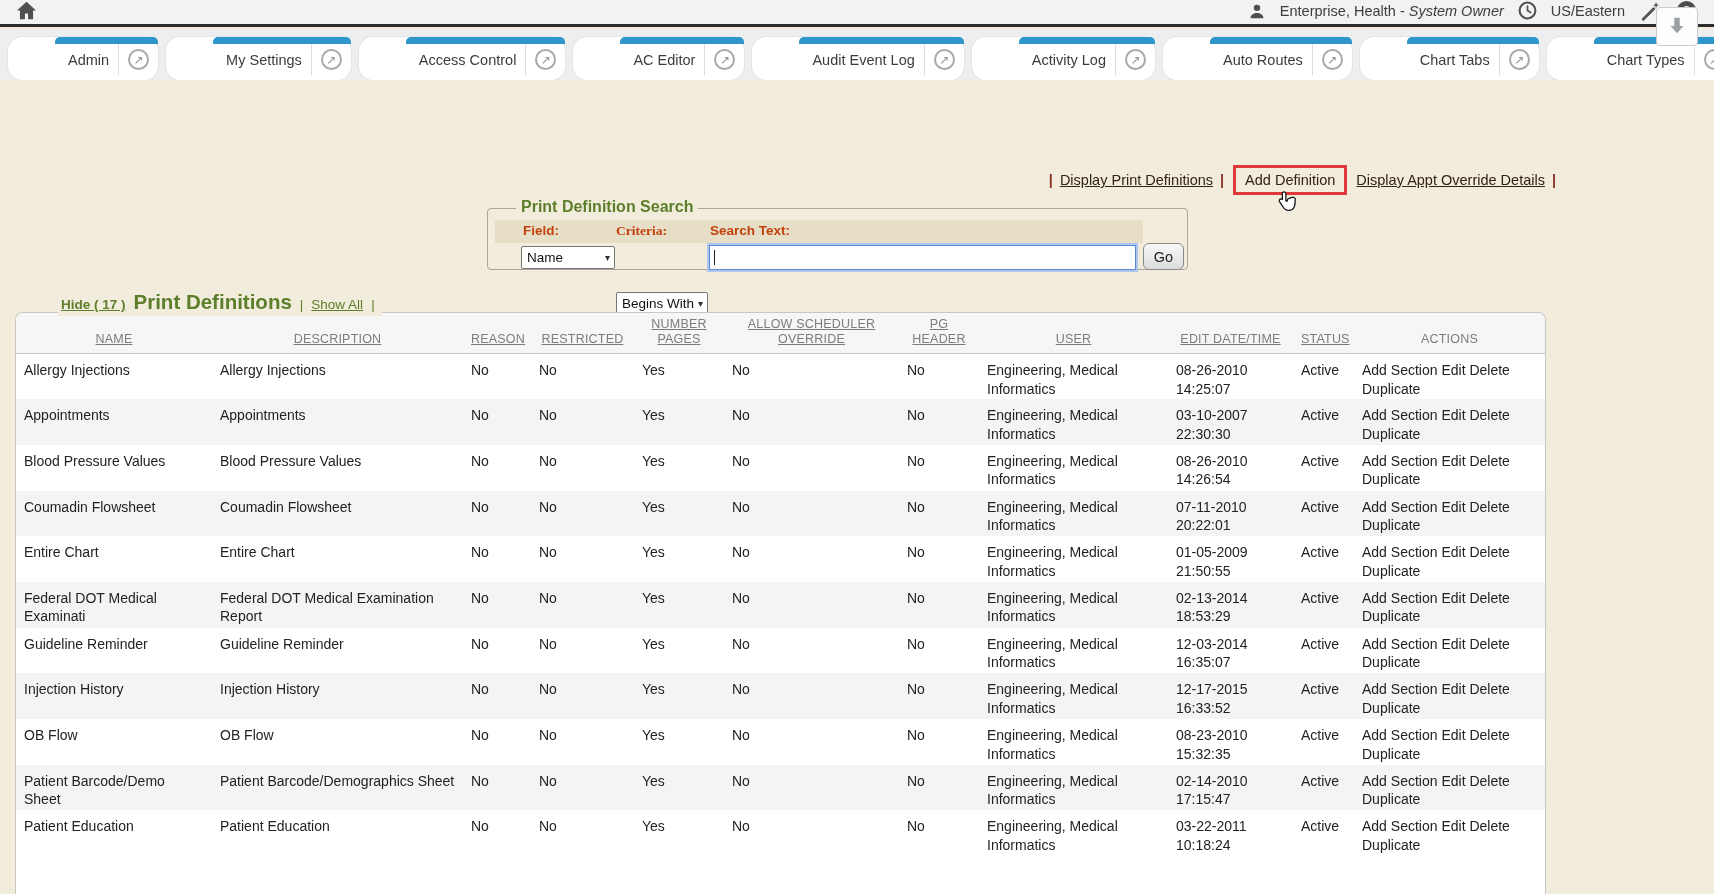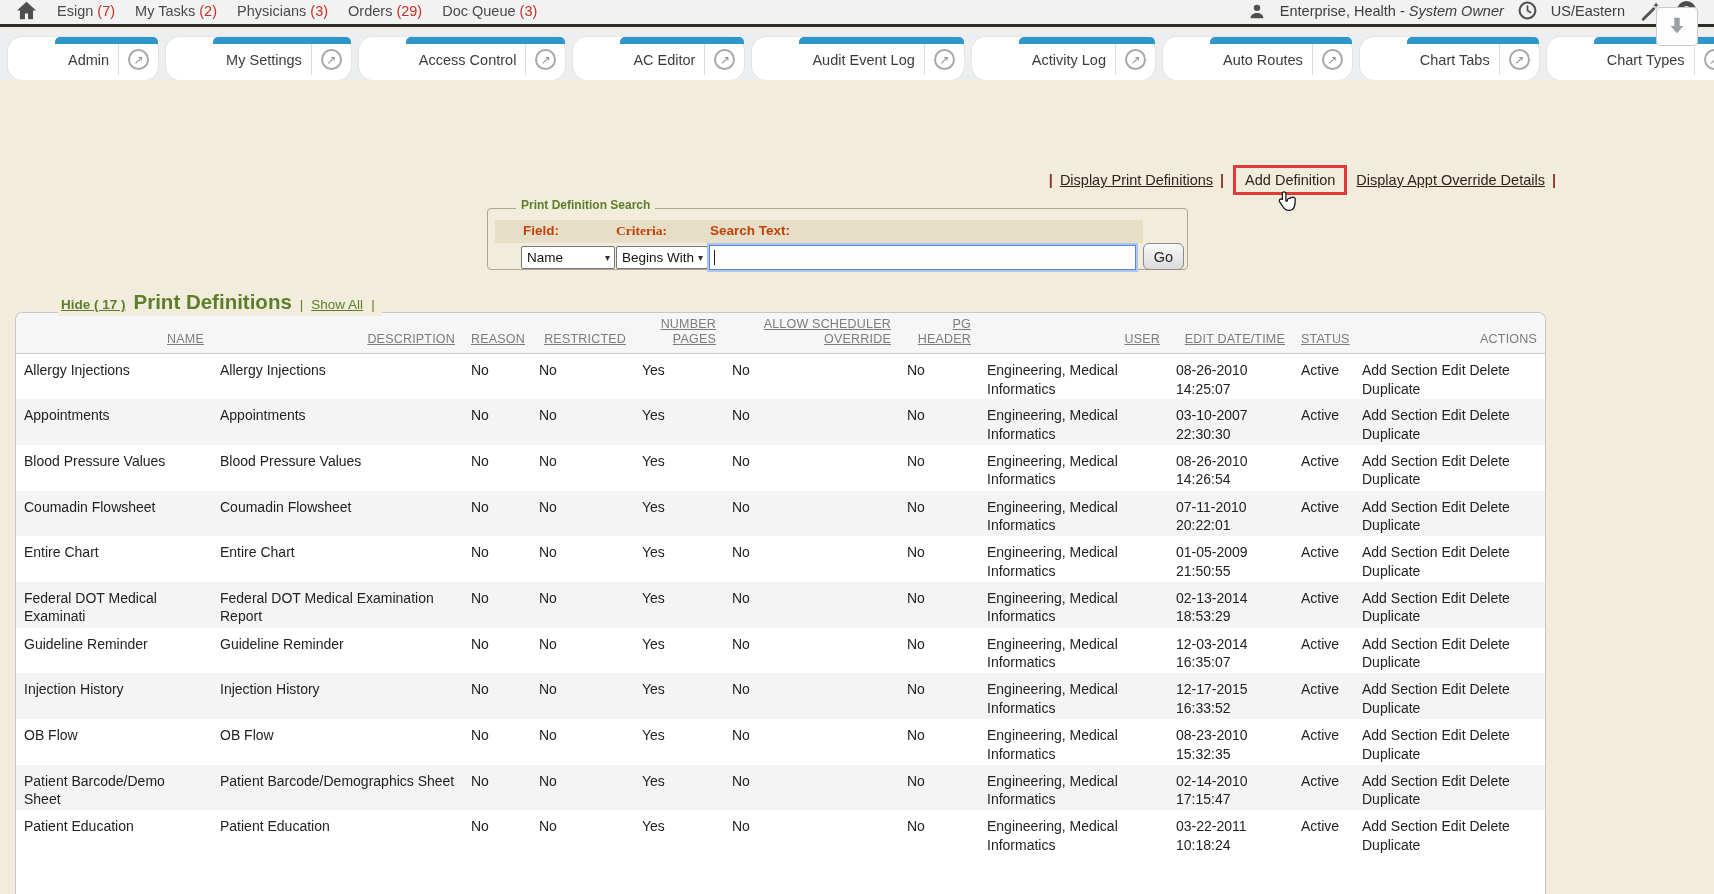--- a/index.html
+++ b/index.html
@@ -54,28 +54,28 @@
   .action-link.u { text-decoration: underline; }
   .annotation-box { border: 3px solid #e03a3a; padding: 4px 9px; margin: 0 2px; }
   .cursor-hand { position: absolute; top: 109px; left: 1276px; z-index: 6; }
 
   
   .search-fieldset {
     position: absolute; left: 487px; top: 128px; width: 701px; height: 62px;
     border: 1px solid #a9a79c; border-radius: 4px;
   }
   .search-legend { position: absolute; left: 28px; top: -11px; padding: 0 5px; background: #f1ecdb;
-    color: #5d7e2b; font-weight: bold; font-size: 12px; }
+    color: #5d7e2b; font-weight: bold; font-size: 16px; }
   .search-strip { position: absolute; left: 7px; top: 11px; width: 648px; height: 23px; background: #e6dec7; }
   .search-label { position: absolute; top: 14px; font-size: 13.5px; font-weight: bold; color: #c2410c; }
   .lbl-field { left: 35px; } .lbl-criteria { left: 128px; font-family: Liberation Serif, serif; } .lbl-search { left: 222px; }
   .fake-select { position: absolute; top: 37px; height: 23px; background: #fff; border: 1px solid #767676;
     border-radius: 2px; display: flex; align-items: center; justify-content: space-between;
     font-size: 13.5px; color: #111; padding: 0 4px 0 5px; cursor: pointer; }
-  .sel-field { left: 33px; width: 94px; } .sel-criteria { left: 128px; width: 92px; }
+  .sel-field { left: 33px; width: 94px; } .sel-criteria { left: 128px; width: 92px; margin-top: 46px; }
   .sel-arrow { font-size: 10px; color: #333; }
   .search-input { position: absolute; left: 221px; top: 36px; width: 427px; height: 25px;
     background: #fff; border: 1px solid #5a87d6; box-shadow: 0 0 0 2px #adc6ee; padding: 0 4px;
     display: flex; align-items: center; }
   .caret { width: 1px; height: 15px; background: #222; }
   .go-btn { position: absolute; left: 655px; top: 34px; width: 41px; height: 27px;
     background: linear-gradient(#f8f8f8, #dcdcdc); border: 1px solid #8a8a8a; border-radius: 6px;
     font-size: 14.5px; color: #222; display: flex; align-items: center; justify-content: center; cursor: pointer; }
 
   
@@ -88,21 +88,21 @@
   .showall-link { font-size: 13.5px; text-decoration: underline; cursor: pointer; color: #5d7e2b; }
 
   
   .table-panel {
     position: absolute; left: 15px; top: 232px; width: 1531px; height: 662px;
     background: #ffffff; border: 1px solid #c6c6c6; border-bottom: none;
     border-radius: 8px 8px 0 0; overflow: hidden;
   }
   table.defs { width: 1529px; table-layout: fixed; border-collapse: collapse; }
   .defs thead th {
-    background: #f6f6f6; vertical-align: bottom; text-align: right;
+    background: #f6f6f6; vertical-align: bottom; text-align: center;
     font-size: 12.5px; font-weight: normal; color: #7c7c7c; letter-spacing: 0.2px;
     padding: 4px 8px 6px 8px; height: 40px; border-bottom: 1px solid #c9c9c9;
   }
   .defs thead th .hline { line-height: 15px; }
   .defs thead th .hline span.u { text-decoration: underline; cursor: pointer; }
   .defs tbody td {
     vertical-align: top; font-size: 14px; color: #222; line-height: 18.5px;
     padding: 7px 8px 0 8px; height: 45.7px;
   }
   .defs tbody td.c-name { padding-right: 20px; }
@@ -113,27 +113,20 @@
 <body>
 
 <div id="page">
 
   <div class="top-bar">
     <span class="icn">
       <svg width="21" height="19" viewBox="0 0 24 22">
           <path d="M12 1l11 10h-3.4v10h-5.8v-6.6h-3.6V21H4.4V11H1z" fill="#4f4f4f"></path>
         </svg>
     </span>
-    <div class="top-nav">
-        <a class="top-nav-item"><span class="nav-label">Esign </span><span class="nav-count">(7)</span></a>
-        <a class="top-nav-item"><span class="nav-label">My Tasks </span><span class="nav-count">(2)</span></a>
-        <a class="top-nav-item"><span class="nav-label">Physicians </span><span class="nav-count">(3)</span></a>
-        <a class="top-nav-item"><span class="nav-label">Orders </span><span class="nav-count">(29)</span></a>
-        <a class="top-nav-item"><span class="nav-label">Doc Queue </span><span class="nav-count">(3)</span></a>
-      </div>
     <div class="top-right">
       <span class="icn">
         <svg width="18" height="18" viewBox="0 0 24 24">
             <path d="M12 3.5a4.3 4.3 0 110 8.6 4.3 4.3 0 010-8.6zM3.5 21c0-4.3 4.3-6.5 8.5-6.5s8.5 2.2 8.5 6.5v.5h-17z" fill="#4f4f4f"></path>
           </svg>
       </span>
       <span><span>Enterprise, Health - </span><span class="role">System Owner</span></span>
       <span class="icn">
         <svg width="19" height="19" viewBox="0 0 24 24">
             <circle cx="12" cy="12" r="10" fill="none" stroke="#4f4f4f" stroke-width="2.6"></circle>

